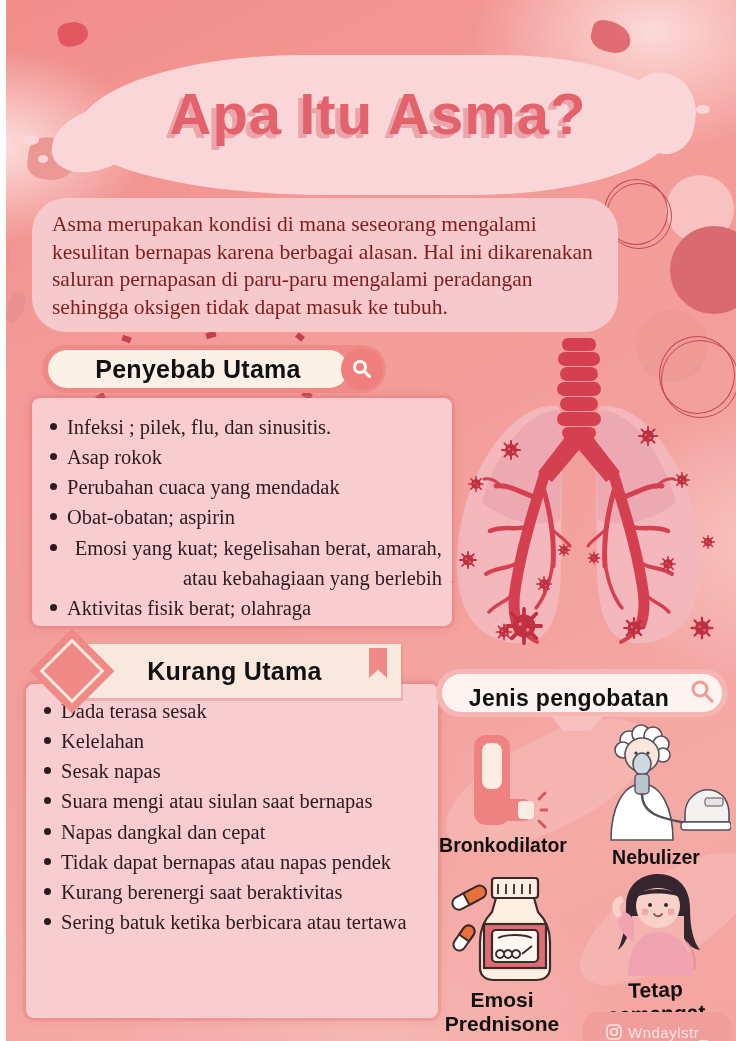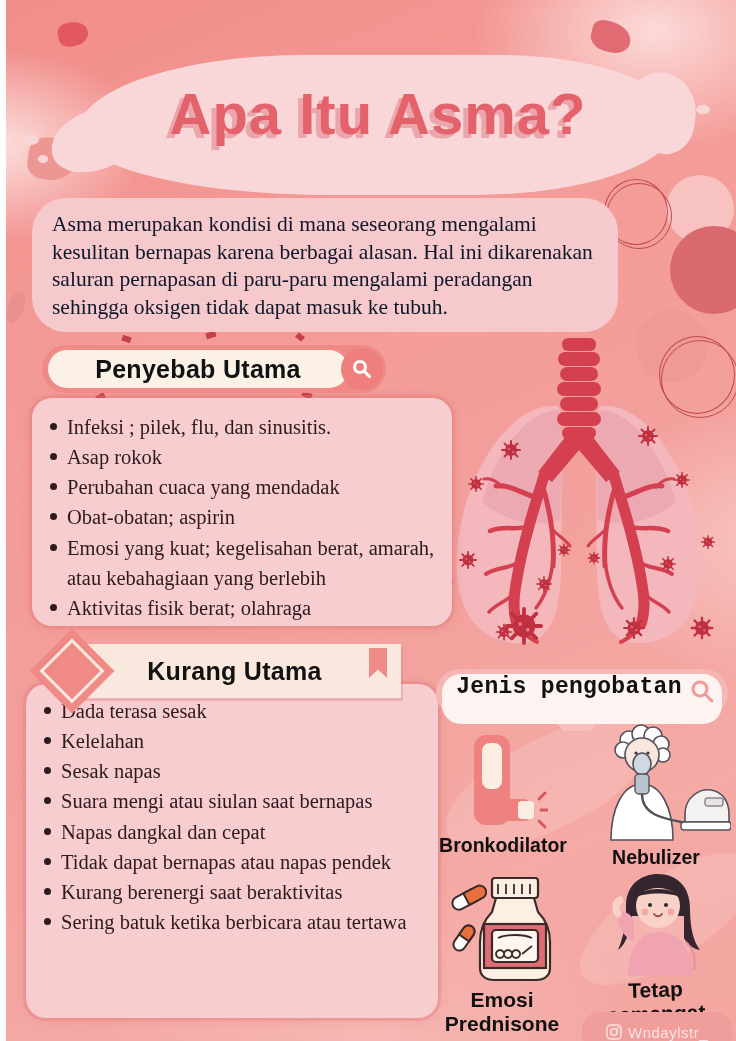--- a/index.html
+++ b/index.html
@@ -49,53 +49,54 @@
     font-size:58px; font-weight:bold; letter-spacing:1px; color:#e4626b;
     text-shadow:-5px 4px 0 rgba(224,128,134,.55); z-index:3;
   }
 
   
   .intro-box{
     position:absolute; left:26px; top:198px; width:586px; height:134px;
     background:#f6c9cc; border-radius:34px; z-index:2;
     padding:13px 22px 0 20px;
   }
-  .intro-text{ font-family:"Liberation Serif", serif; font-size:21.5px; line-height:1.28; color:#0f172a; }
+  .intro-text{ font-family:"Liberation Serif", serif; font-size:21.5px; line-height:1.28; color:#7f1d1d; }
 
   
   .causes-header{ position:absolute; left:36px; top:345px; width:344px; height:48px; background:#ef8a87; border-radius:26px; z-index:3; }
   .causes-inner{ position:absolute; left:6px; top:5px; width:300px; height:38px; background:#fbf1e7; border-radius:20px;
     display:flex; align-items:center; justify-content:center; }
   .pill-title{ font-size:25px; font-weight:bold; color:#111; letter-spacing:.3px; }
   .search-circle{ position:absolute; right:3px; top:3px; width:42px; height:42px; background:#ee7f7c; border-radius:50%;
     display:flex; align-items:center; justify-content:center; }
 
   
   .panel{
-    position:absolute; background:#f7cdd0; border-radius:20px; z-index:2;
+    position:absolute; background:#f7cdd0; border-radius:8px; z-index:2;
     box-shadow:0 0 0 3px rgba(226,120,122,.28), 0 0 12px rgba(210,90,95,.30);
+    text-align:right;
   }
   .causes-panel{ left:26px; top:398px; width:420px; height:228px; padding:14px 10px 0 16px; }
   .symptoms-panel{ left:20px; top:684px; width:412px; height:334px; padding:12px 8px 0 16px; }
   .bullet-list{ list-style:none; }
   .bullet-list li{ display:flex; font-family:"Liberation Serif", serif; font-size:20.5px; line-height:1.47; color:#2d1a21; }
   .bullet-list .dot{ flex:none; width:7px; height:7px; border-radius:50%; background:#2d1a21; margin:11px 10px 0 2px; }
 
   
   .symptoms-banner{ position:absolute; left:62px; top:644px; width:333px; height:54px; background:#f9e8dd; z-index:3;
     display:flex; align-items:center; justify-content:center; box-shadow:2px 3px 0 rgba(222,120,126,.35); }
   .diamond{ position:absolute; left:36px; top:641px; width:60px; height:60px; background:#ef8a87; transform:rotate(45deg); z-index:4; }
   .diamond::after{ content:""; position:absolute; inset:7px; border:3px solid #f9e8dd; }
   .bookmark{ position:absolute; right:14px; top:4px; width:18px; height:30px; background:#ef8a87;
     clip-path:polygon(0 0,100% 0,100% 100%,50% 72%,0 100%); }
 
   
   .treat-header{ position:absolute; left:430px; top:669px; width:292px; height:48px; background:#f5b7b4; border-radius:24px; z-index:3; }
-  .treat-inner{ position:absolute; left:6px; top:5px; width:280px; height:50px; background:#fdf4f2; border-radius:19px;
-    display:flex; align-items:flex-start; justify-content:center; padding-right:26px;font-family:Liberation Mono, monospace; }
+  .treat-inner{ position:absolute; left:6px; top:5px; width:280px; height:38px; background:#fdf4f2; border-radius:19px;
+    display:flex; align-items:flex-end; justify-content:center; padding-right:26px; }
   .treat-inner .pill-title{ font-size:23px; }
   .treat-mag{ position:absolute; right:12px; top:10px; }
   .treat-tail{ position:absolute; left:110px; top:47px; width:62px; height:15px; background:#f6c0be;
     clip-path:polygon(8% 0,92% 0,72% 100%,28% 100%); }
   .treat-label{ position:absolute; font-weight:bold; font-size:19.5px; color:#101010; text-align:center; z-index:3; }
   .figure{ position:absolute; z-index:2; }
 
   
   .watermark{ position:absolute; left:576px; top:1012px; width:150px; height:40px; background:#ef9e9b; border-radius:18px;
     display:flex; align-items:center; justify-content:center; gap:6px; z-index:4; }

